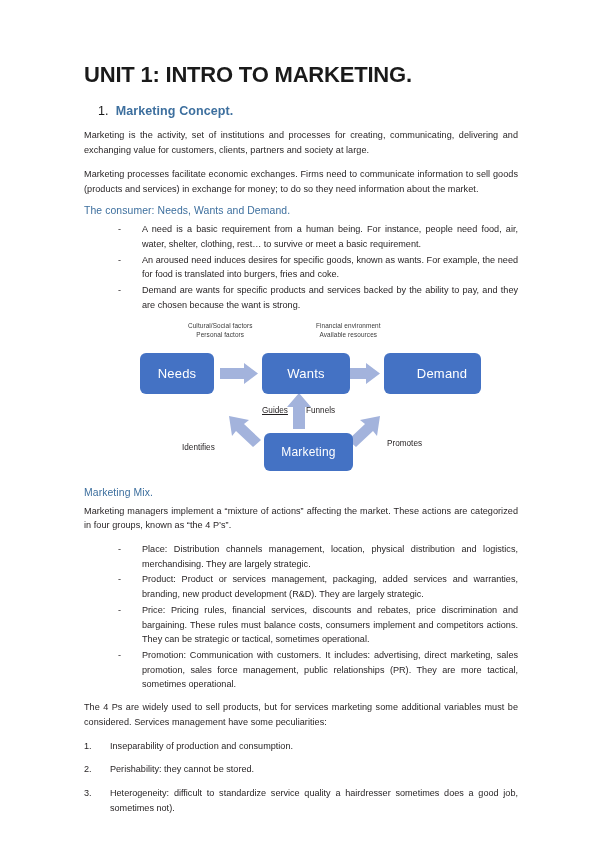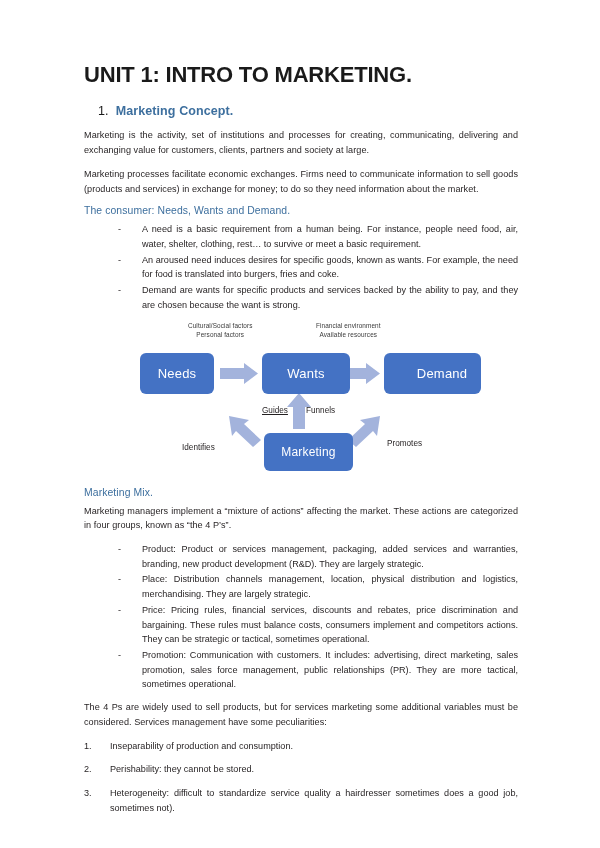--- a/index.html
+++ b/index.html
@@ -229,22 +229,22 @@
       <div class="dlabel-big funnels">Funnels</div>
       <div class="dlabel-big identifies">Identifies</div>
       <div class="dlabel-big promotes">Promotes</div>
     </div>
 
     <div class="sub-heading">Marketing Mix.</div>
 
     <p class="body">Marketing managers implement a “mixture of actions” affecting the market. These actions are categorized in four groups, known as “the 4 P’s”.</p>
 
     <ul class="dash-list">
+      <li>Place: Distribution channels management, location, physical distribution and logistics, merchandising. They are largely strategic.</li>
       <li>Product: Product or services management, packaging, added services and warranties, branding, new product development (R&amp;D). They are largely strategic.</li>
-      <li>Place: Distribution channels management, location, physical distribution and logistics, merchandising. They are largely strategic.</li>
       <li>Price: Pricing rules, financial services, discounts and rebates, price discrimination and bargaining. These rules must balance costs, consumers implement and competitors actions. They can be strategic or tactical, sometimes operational.</li>
       <li>Promotion: Communication with customers. It includes: advertising, direct marketing, sales promotion, sales force management, public relationships (PR). They are more tactical, sometimes operational.</li>
     </ul>
 
     <p class="body">The 4 Ps are widely used to sell products, but for services marketing some additional variables must be considered. Services management have some peculiarities:</p>
 
     <ol class="num-list">
       <li>Inseparability of production and consumption.</li>
       <li>Perishability: they cannot be stored.</li>
       <li>Heterogeneity: difficult to standardize service quality a hairdresser sometimes does a good job, sometimes not).</li>

